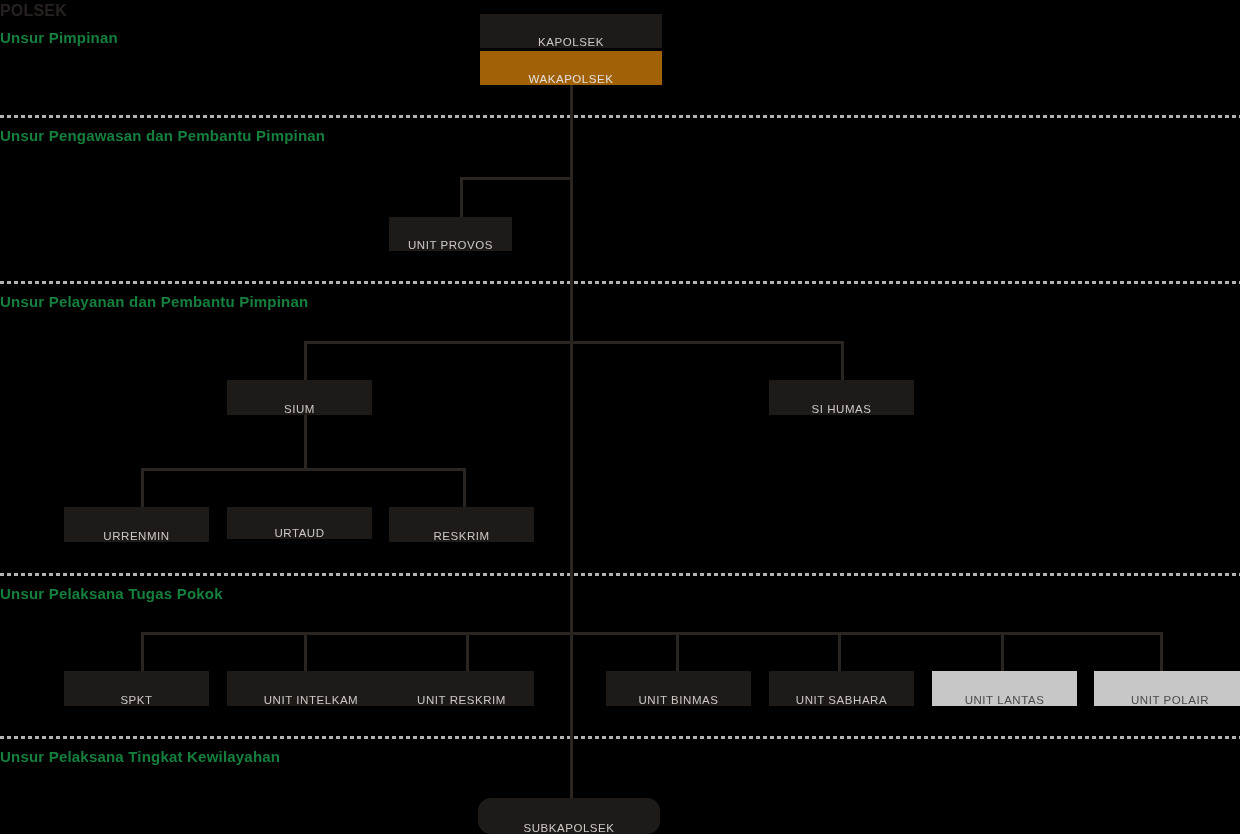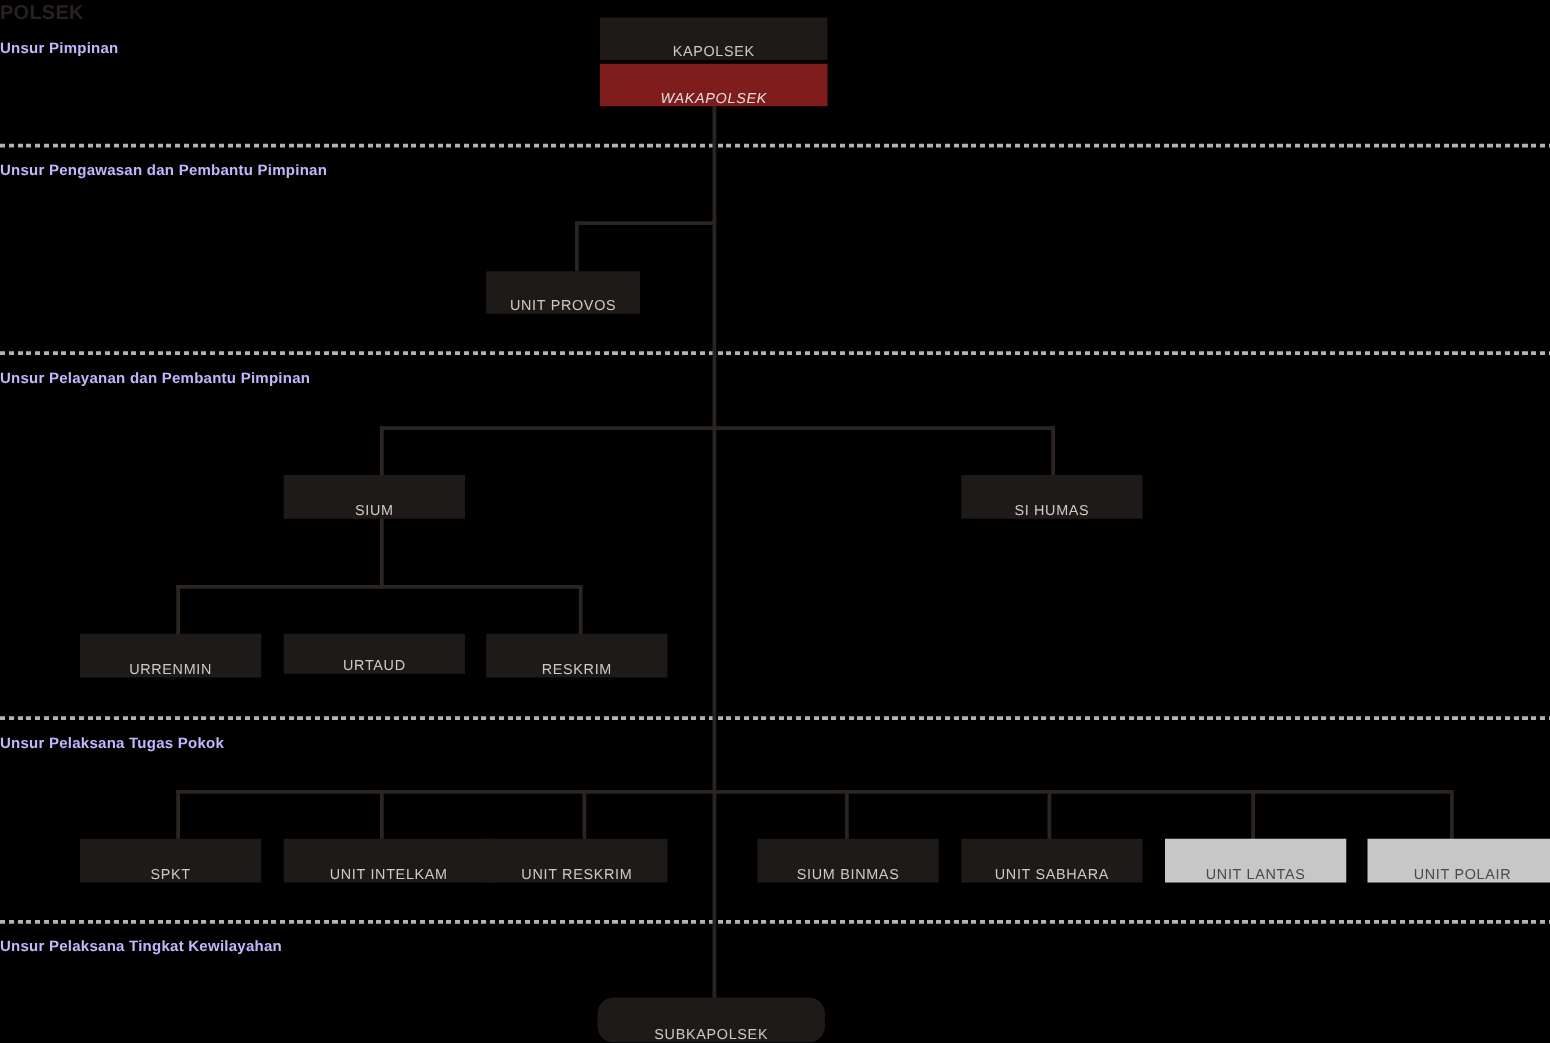--- a/index.html
+++ b/index.html
@@ -18,24 +18,24 @@
     position: relative;
     width: 1240px;
     height: 834px;
     background: #000000;
   }
 
   
   .band-title {
     position: absolute;
     left: 0;
-    font-size: 12px;
+    font-size: 15px;
     font-weight: 700;
     letter-spacing: 0.2px;
-    color: #c4b5fd;
+    color: #15803d;
     white-space: nowrap;
     line-height: 18px;
   }
   .band-title.root-title {
     color: #272220;
   }
   .divider {
     position: absolute;
     left: 0;
     width: 1240px;
@@ -66,23 +66,22 @@
     letter-spacing: 0.55px;
     text-align: center;
     overflow: hidden;
     white-space: nowrap;
   }
   .node.dark {
     background: #1e1a18;
     color: #cfc9c5;
   }
   .node.mid {
-    background: #7f1d1d;
+    background: #a16207;
     color: #e2e0de;
-    font-style: italic;
   }
   .node.light {
     background: #c7c7c7;
     color: #4a4a4a;
   }
 </style>
 </head>
 <body>
 
 <div id="chart-root">
@@ -164,21 +163,21 @@
 
   <div class="node dark" style="left:227px; top:671px; width:168px; height:35px;">
     <span>UNIT INTELKAM</span>
   </div>
 
   <div class="node dark" style="left:389px; top:671px; width:145px; height:35px;">
     <span>UNIT RESKRIM</span>
   </div>
 
   <div class="node dark" style="left:606px; top:671px; width:145px; height:35px;">
-    <span>SIUM BINMAS</span>
+    <span>UNIT BINMAS</span>
   </div>
 
   <div class="node dark" style="left:769px; top:671px; width:145px; height:35px;">
     <span>UNIT SABHARA</span>
   </div>
 
   <div class="node light" style="left:932px; top:671px; width:145px; height:35px;">
     <span>UNIT LANTAS</span>
   </div>
 

